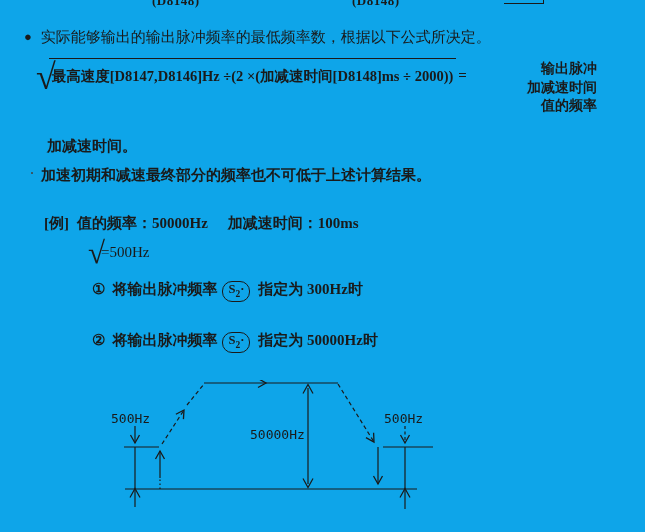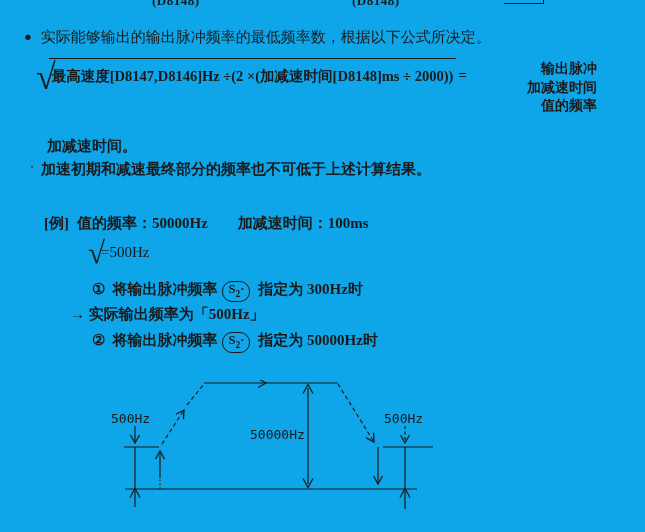--- a/index.html
+++ b/index.html
@@ -16,30 +16,30 @@
   .intro-bullet{font-size:13px;margin-right:9px;vertical-align:1px;}
   .formula-row{position:absolute;left:36px;top:58px;display:flex;align-items:flex-start;}
   .sqrt-sign{font-size:36px;line-height:36px;font-weight:400;margin-right:-7px;margin-top:1px;}
   .sqrt-bar{border-top:1.6px solid #1a1a1a;padding:8px 3px 0 3px;font-size:14.5px;
     font-weight:600;white-space:nowrap;}
   .equals{margin-left:2px;padding-top:9px;font-size:15px;font-weight:600;}
   .formula-result{position:absolute;left:527px;top:60px;font-size:14px;line-height:18.5px;
     font-weight:600;text-align:right;}
   .notes{position:absolute;left:30px;top:131px;font-size:15px;font-weight:600;line-height:21px;}
   .note-line{white-space:nowrap;}
-  .note-line.second{text-align:right;}
+  .note-line.second{margin-top:6px;text-align:right;}
   .note-bullet{font-size:12px;margin-right:7px;vertical-align:3px;color:#444;}
   .note-cont{margin-left:17px;margin-top:5px;}
   .stadium{display:inline-block;border:1.4px solid #1a1a1a;border-radius:10px;
     padding:0 5px 1px 5px;margin:0 5px;font-size:12.5px;line-height:14px;
     position:relative;top:-1.5px;font-weight:600;}
   .stadium sub{font-size:9.5px;}
   .ex-line1{position:absolute;left:44px;top:214px;font-size:15px;font-weight:600;white-space:nowrap;}
   .ex-tag{margin-right:8px;}
-  .ex-time{margin-left:30px;}
+  .ex-time{margin-left:20px;}
   .ex-formula{position:absolute;left:88px;top:236px;display:flex;align-items:flex-start;}
   .ex-formula .sqrt-sign{font-size:31px;line-height:30px;margin-right:-6px;margin-top:2px;}
   .ex-formula .sqrt-bar{padding:7px 2px 0 3px;font-weight:500;}
   .ex-formula .equals{padding-top:8px;font-weight:500;}
   .ex-item{position:absolute;left:44px;font-size:15px;font-weight:600;white-space:nowrap;margin-left:48px;}
   #item1{top:280px}
   #item2{top:331px}
   .ex-item .num{margin-right:7px;}
   .ex-item .post{margin-left:3px;}
   .ex-result{position:absolute;left:70px;font-size:15px;font-weight:600;white-space:nowrap;}
@@ -83,21 +83,20 @@
   </div>
 
   <div class="ex-formula">
     <span class="sqrt-sign">√</span>
     <span class="equals">=500Hz</span>
   </div>
 
   <div class="ex-item" id="item1">
     <span class="num">①</span><span>将输出脉冲频率</span><span class="stadium"><span>S</span><sub>2</sub><span>·</span></span><span class="post">指定为 300Hz时</span>
   </div>
-  <div class="ex-result" id="res1">→ 实际输出频率为「500Hz」</div>
 
   <div class="ex-item" id="item2">
     <span class="num">②</span><span>将输出脉冲频率</span><span class="stadium"><span>S</span><sub>2</sub><span>·</span></span><span class="post">指定为 50000Hz时</span>
   </div>
 
   <svg class="diagram" width="645" height="152" viewBox="0 0 645 152">
     <defs>
       <marker id="arr" viewBox="0 0 12 12" refX="10" refY="6" markerWidth="12" markerHeight="12" orient="auto" markerUnits="userSpaceOnUse">
         <path d="M2,1.5 L10,6 L2,10.5" fill="none" stroke="#1a1a1a" stroke-width="1.3"></path>
       </marker>

